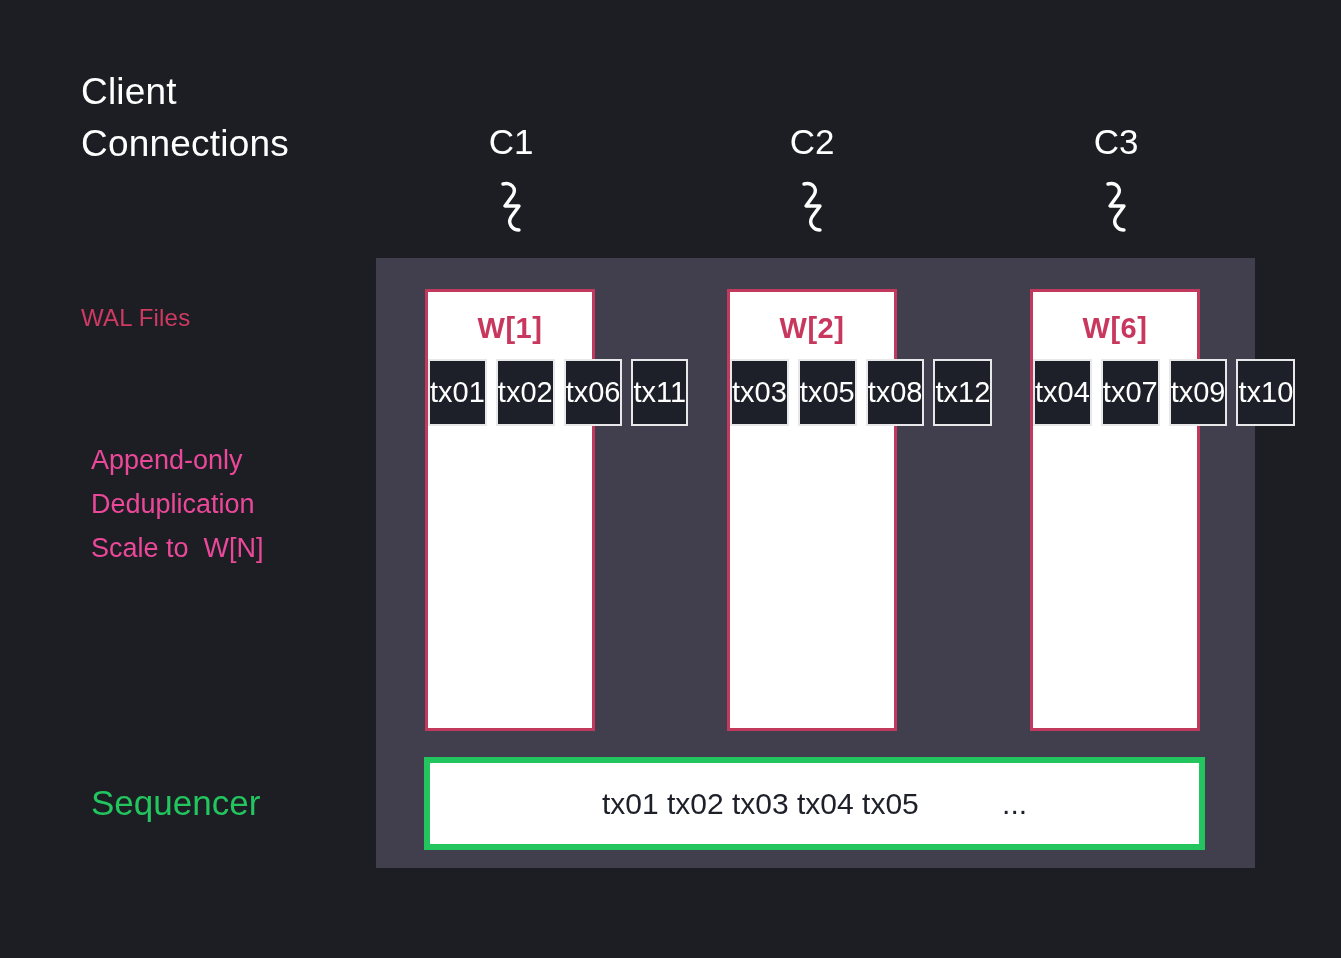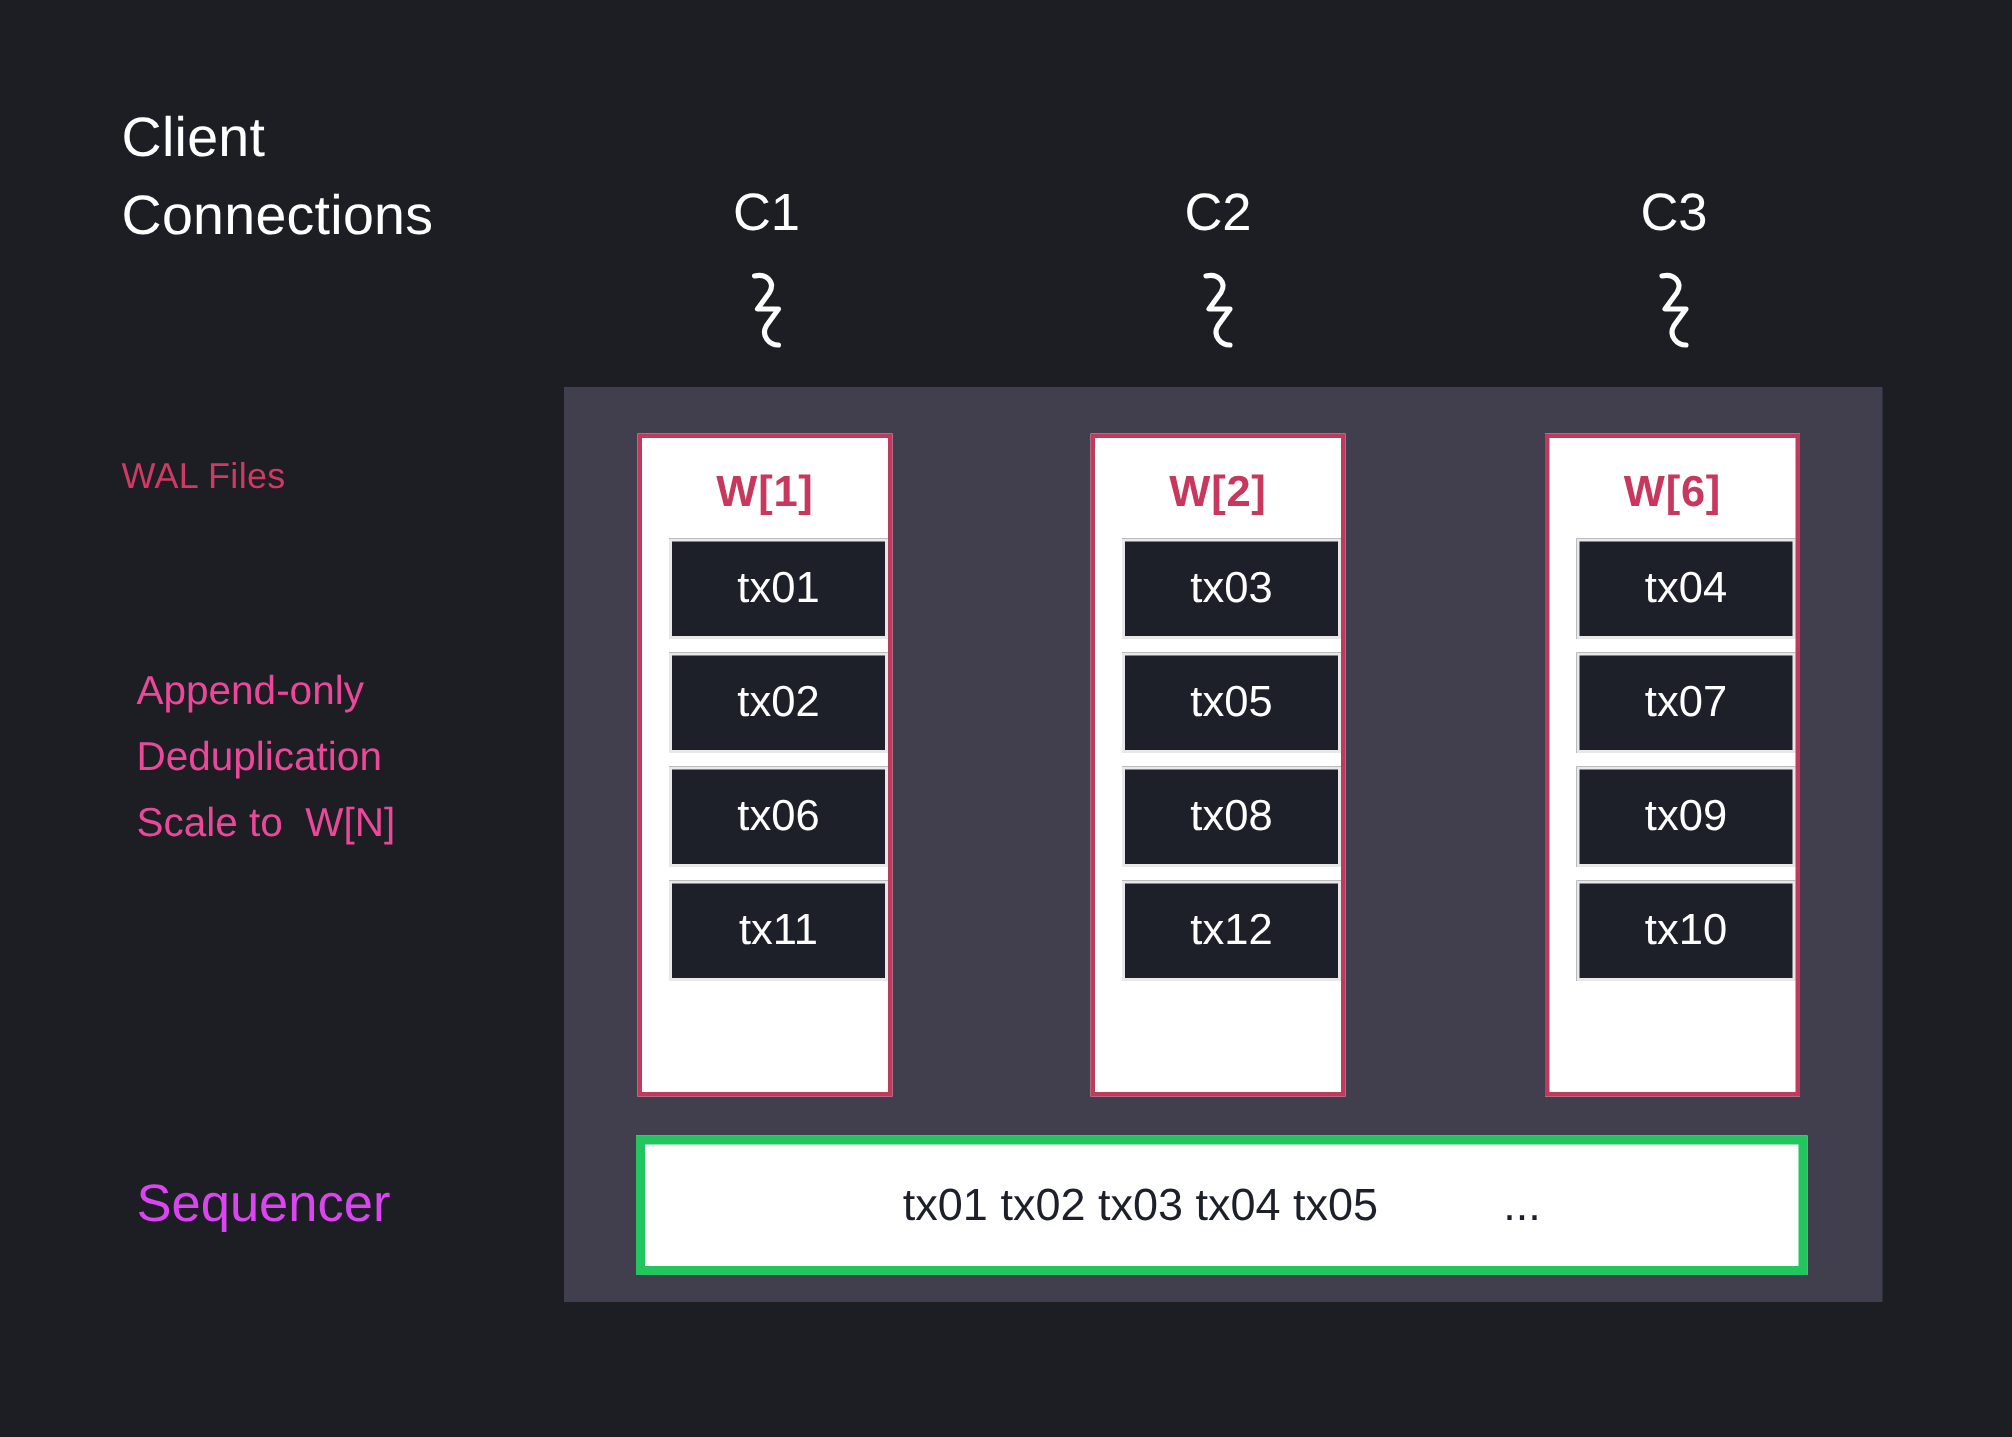--- a/index.html
+++ b/index.html
@@ -42,21 +42,21 @@
     color: #ec4899;
     font-size: 27px;
     line-height: 44px;
     font-weight: 400;
   }
   .notes div { white-space: pre; }
   .label-sequencer {
     position: absolute;
     left: 91px;
     top: 783px;
-    color: #d946ef;
+    color: #22c55e;
     font-size: 35px;
     font-weight: 400;
   }
 
   
   .client-col {
     position: absolute;
     top: 120px;
     width: 150px;
     text-align: center;
@@ -102,24 +102,24 @@
   .wal-title {
     color: #c8375e;
     font-size: 29px;
     font-weight: 700;
     margin-top: 20px;
     margin-bottom: 14px;
     letter-spacing: 0.5px;
   }
   .tx-list {
     display: flex;
-    flex-direction: column;
+    flex-direction: row;
     gap: 9px;
     width: 100%;
-    align-items: flex-end;
+    align-items: flex-start;
   }
   .tx-box {
     width: 146px;
     height: 67px;
     background: #1e2029;
     border: 2px solid #e8e8ea;
     box-sizing: border-box;
     display: flex;
     align-items: center;
     justify-content: center;

